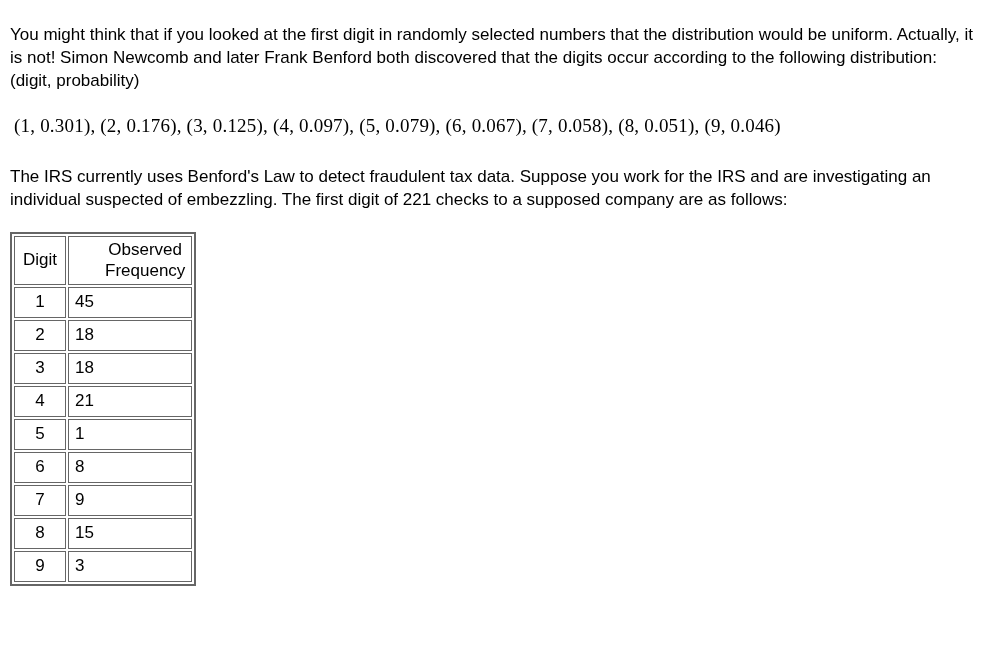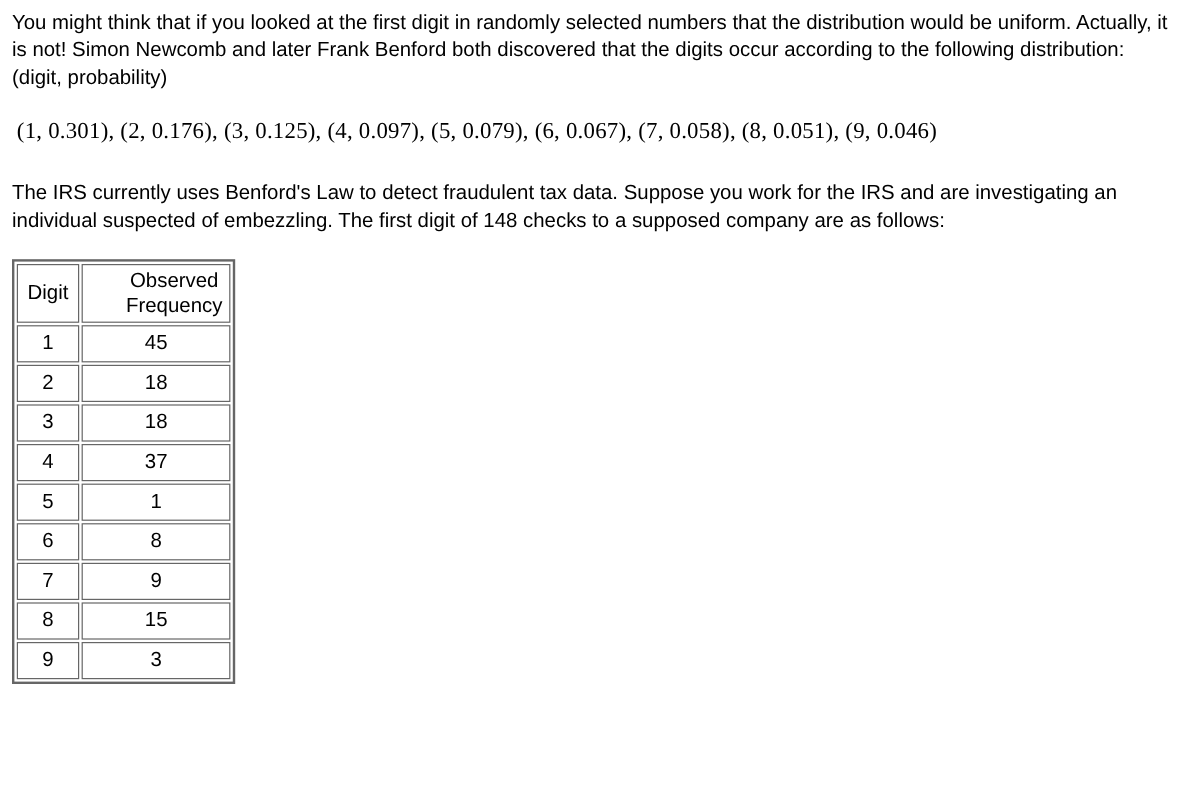--- a/index.html
+++ b/index.html
@@ -11,20 +11,21 @@
       font-family: 'Lucida Sans Unicode', 'Lucida Grande', Arial, sans-serif;
       font-size: 17px;
       color: #000;
       background: #fff;
       padding: 8px 10px;
       width: 988px;
       line-height: 1.35;
     }
     .paragraph {
       margin-bottom: 20px;
+      margin-top: 16px;
     }
     .distribution {
       font-family: Liberation Serif, serif;
       font-size: 19px;
       margin-bottom: 28px;
       padding: 0 4px;
       white-space: nowrap;
       letter-spacing: 0.2px;
     }
     .table-container {
@@ -53,31 +54,30 @@
       line-height: 1.2;
       padding-left: 36px;
     }
     td.digit-cell {
       text-align: center;
       width: 46px;
     }
     td.freq-cell {
       width: 110px;
       padding-left: 6px;
-      text-align: center;
     }
   </style>
 </head>
 <body>
 
 <div class="paragraph">You might think that if you looked at the first digit in randomly selected numbers that the distribution would be uniform. Actually, it is not! Simon Newcomb and later Frank Benford both discovered that the digits occur according to the following distribution: (digit, probability)</div>
 
 <div class="distribution">(1, 0.301), (2, 0.176), (3, 0.125), (4, 0.097), (5, 0.079), (6, 0.067), (7, 0.058), (8, 0.051), (9, 0.046)</div>
 
-<div class="paragraph">The IRS currently uses Benford's Law to detect fraudulent tax data. Suppose you work for the IRS and are investigating an individual suspected of embezzling. The first digit of 148 checks to a supposed company are as follows:</div>
+<div class="paragraph">The IRS currently uses Benford's Law to detect fraudulent tax data. Suppose you work for the IRS and are investigating an individual suspected of embezzling. The first digit of 221 checks to a supposed company are as follows:</div>
 
 <div class="table-container">
   <table>
     <thead>
       <tr>
         <th class="digit-header">Digit</th>
         <th class="freq-header">
           <span>Observed</span><br>
           <span>Frequency</span>
         </th>
@@ -91,21 +91,21 @@
       <tr>
         <td class="digit-cell">2</td>
         <td class="freq-cell">18</td>
       </tr>
       <tr>
         <td class="digit-cell">3</td>
         <td class="freq-cell">18</td>
       </tr>
       <tr>
         <td class="digit-cell">4</td>
-        <td class="freq-cell">37</td>
+        <td class="freq-cell">21</td>
       </tr>
       <tr>
         <td class="digit-cell">5</td>
         <td class="freq-cell">1</td>
       </tr>
       <tr>
         <td class="digit-cell">6</td>
         <td class="freq-cell">8</td>
       </tr>
       <tr>

